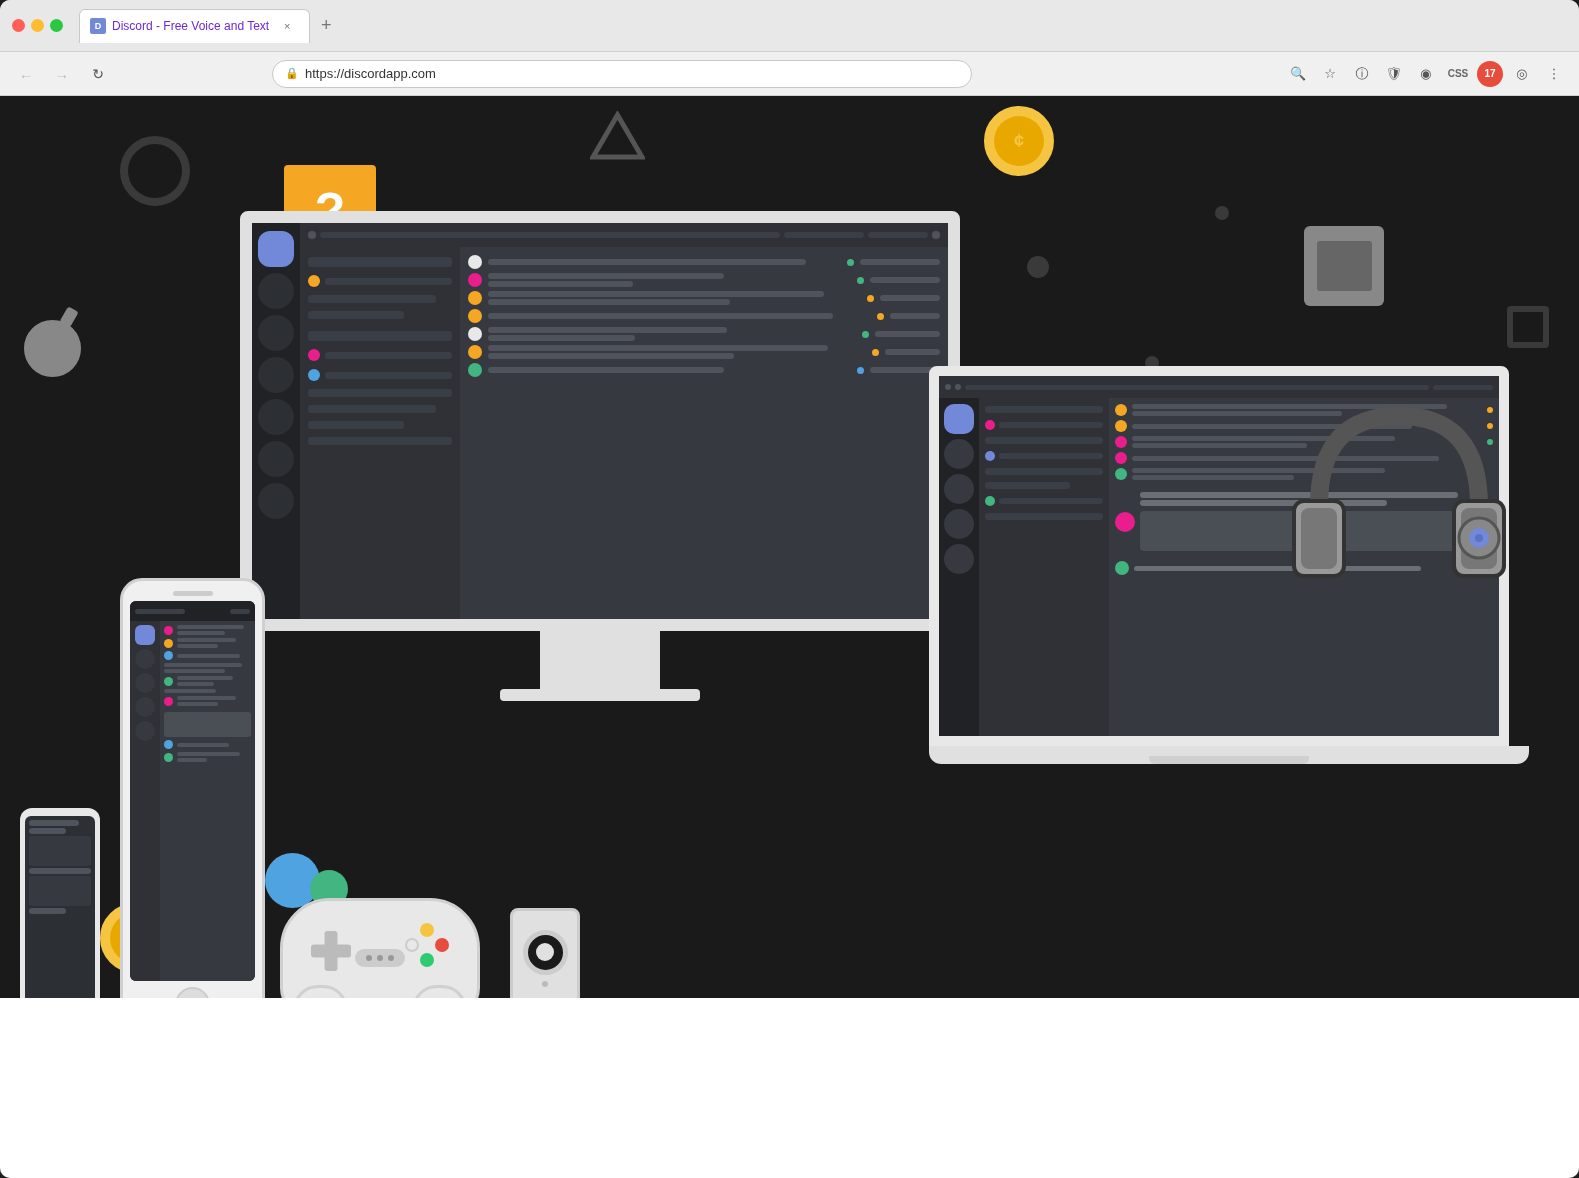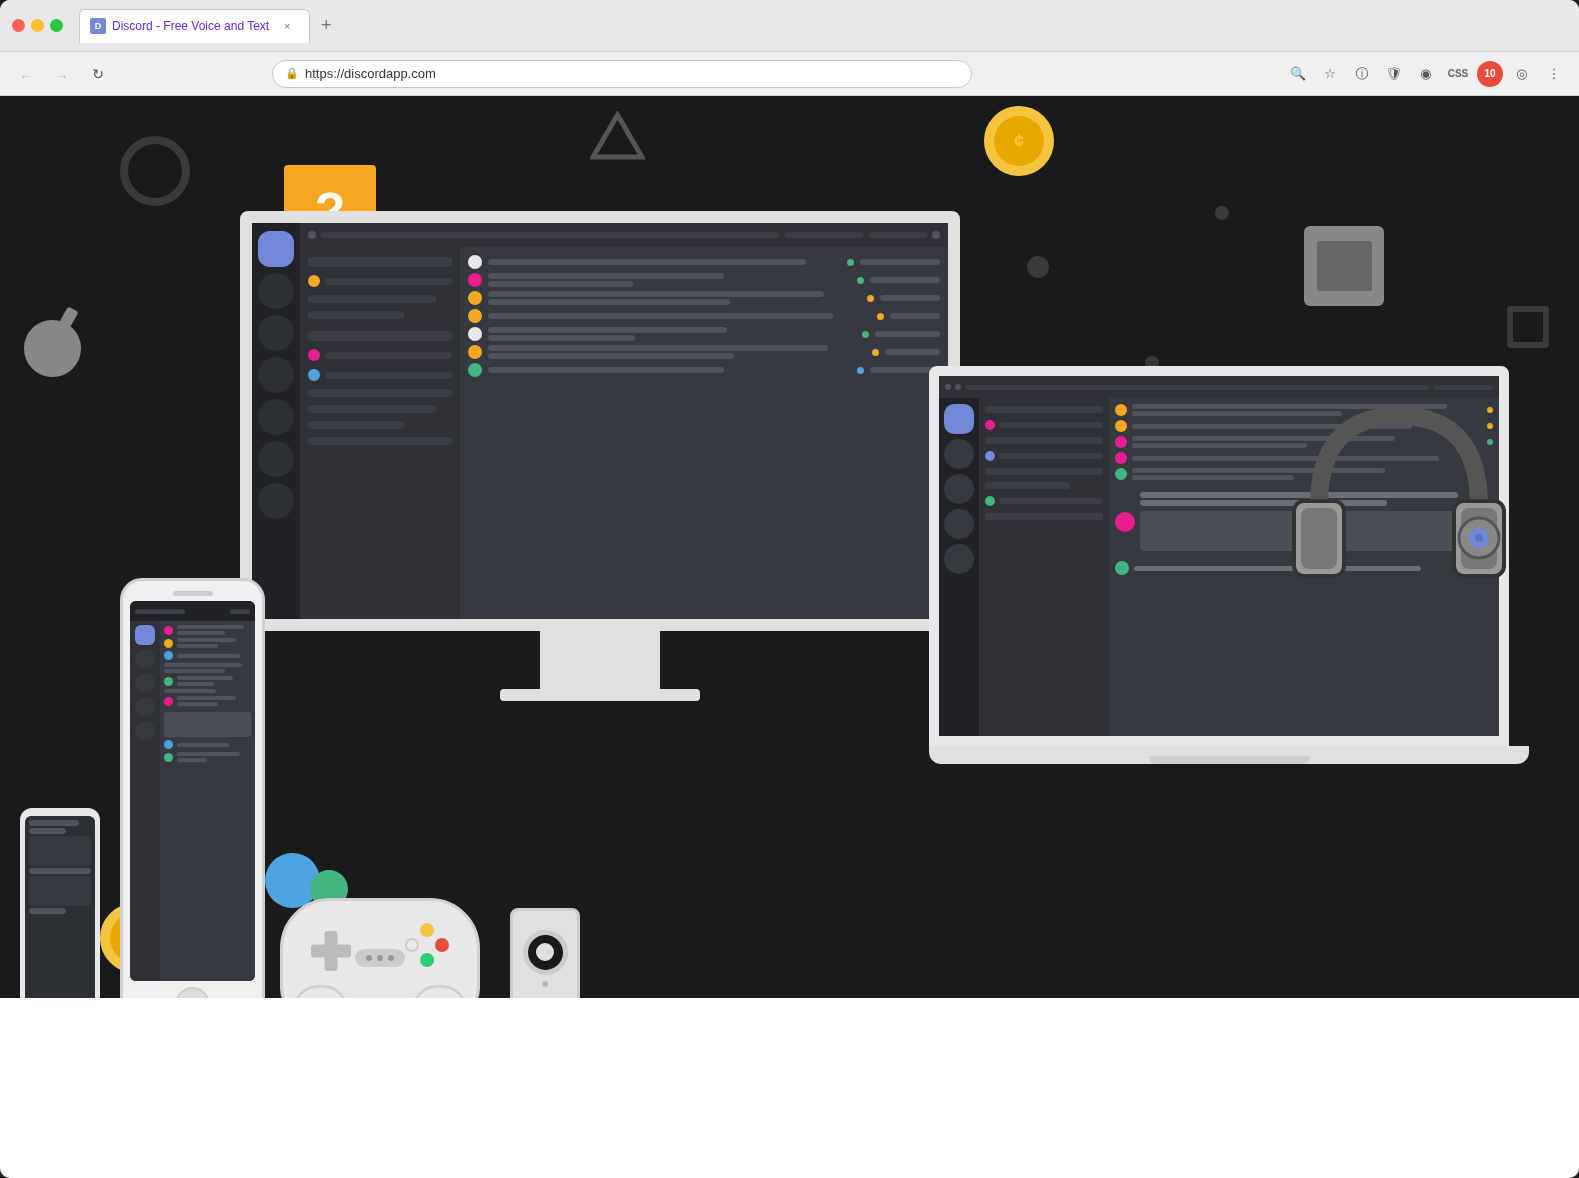--- a/index.html
+++ b/index.html
@@ -1074,21 +1074,21 @@
       <span class="lock-icon">🔒</span>
       <span class="url-text">https://discordapp.com</span>
     </div>
     <div class="toolbar-icons">
       <div class="toolbar-icon">🔍</div>
       <div class="toolbar-icon">☆</div>
       <div class="toolbar-icon">ⓘ</div>
       <div class="toolbar-icon">🛡</div>
       <div class="toolbar-icon">◉</div>
       <div class="toolbar-icon" style="font-size:10px;font-weight:bold;color:#666;">CSS</div>
-      <div class="toolbar-icon colored" style="background:#e74c3c;font-size:10px;font-weight:bold;">10</div>
+      <div class="toolbar-icon colored" style="background:#e74c3c;font-size:10px;font-weight:bold;">17</div>
       <div class="toolbar-icon">◎</div>
       <div class="toolbar-icon">⋮</div>
     </div>
   </div>
 
   <div class="page-content">
     <div class="hero-area">
 
       <div class="deco deco-circle-outline"></div>
 

